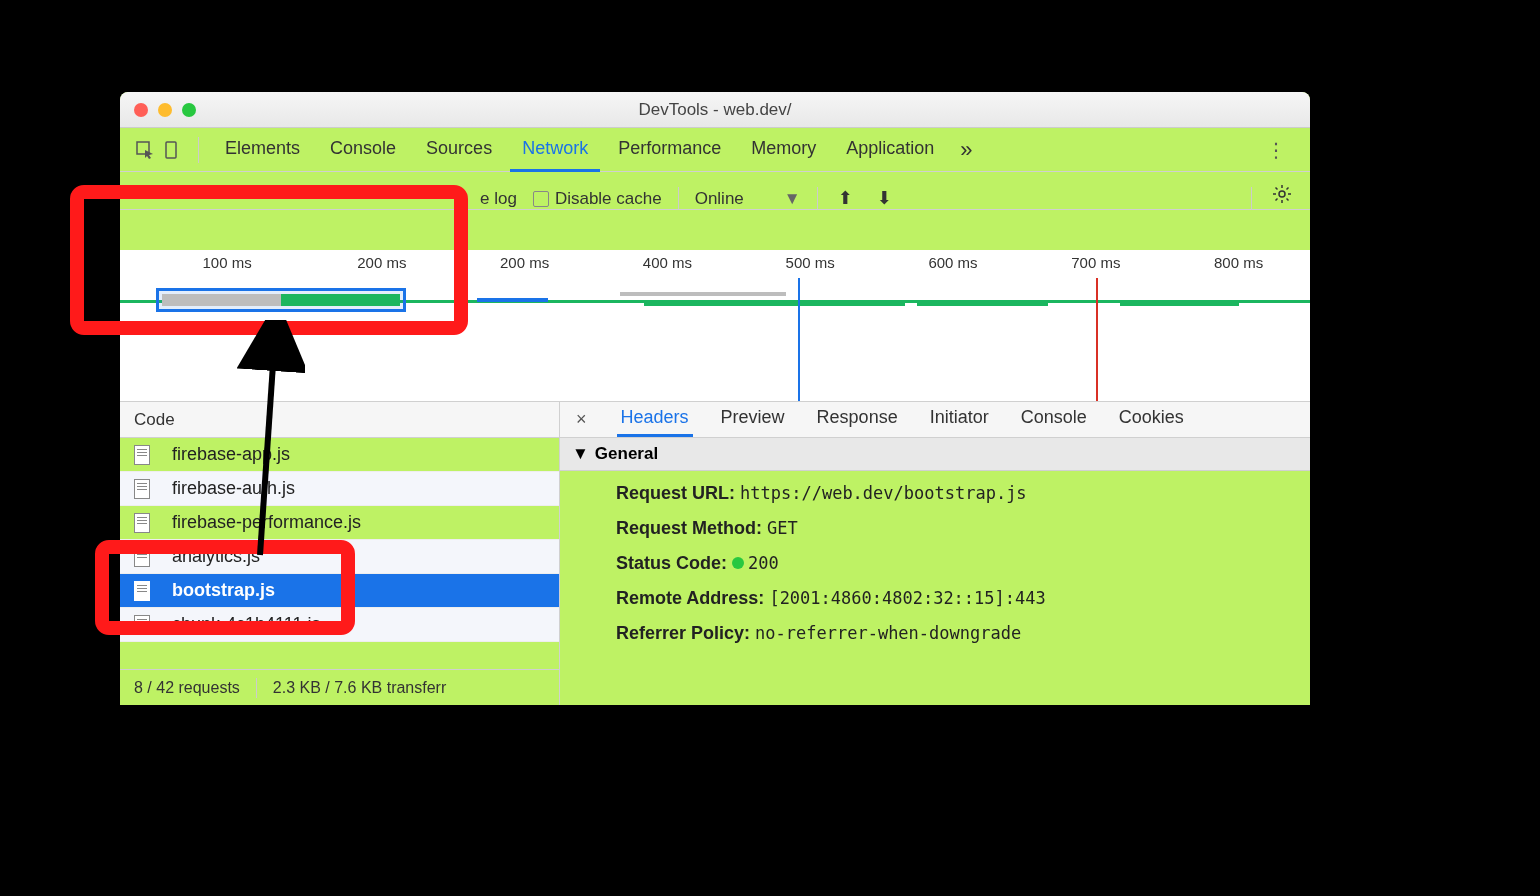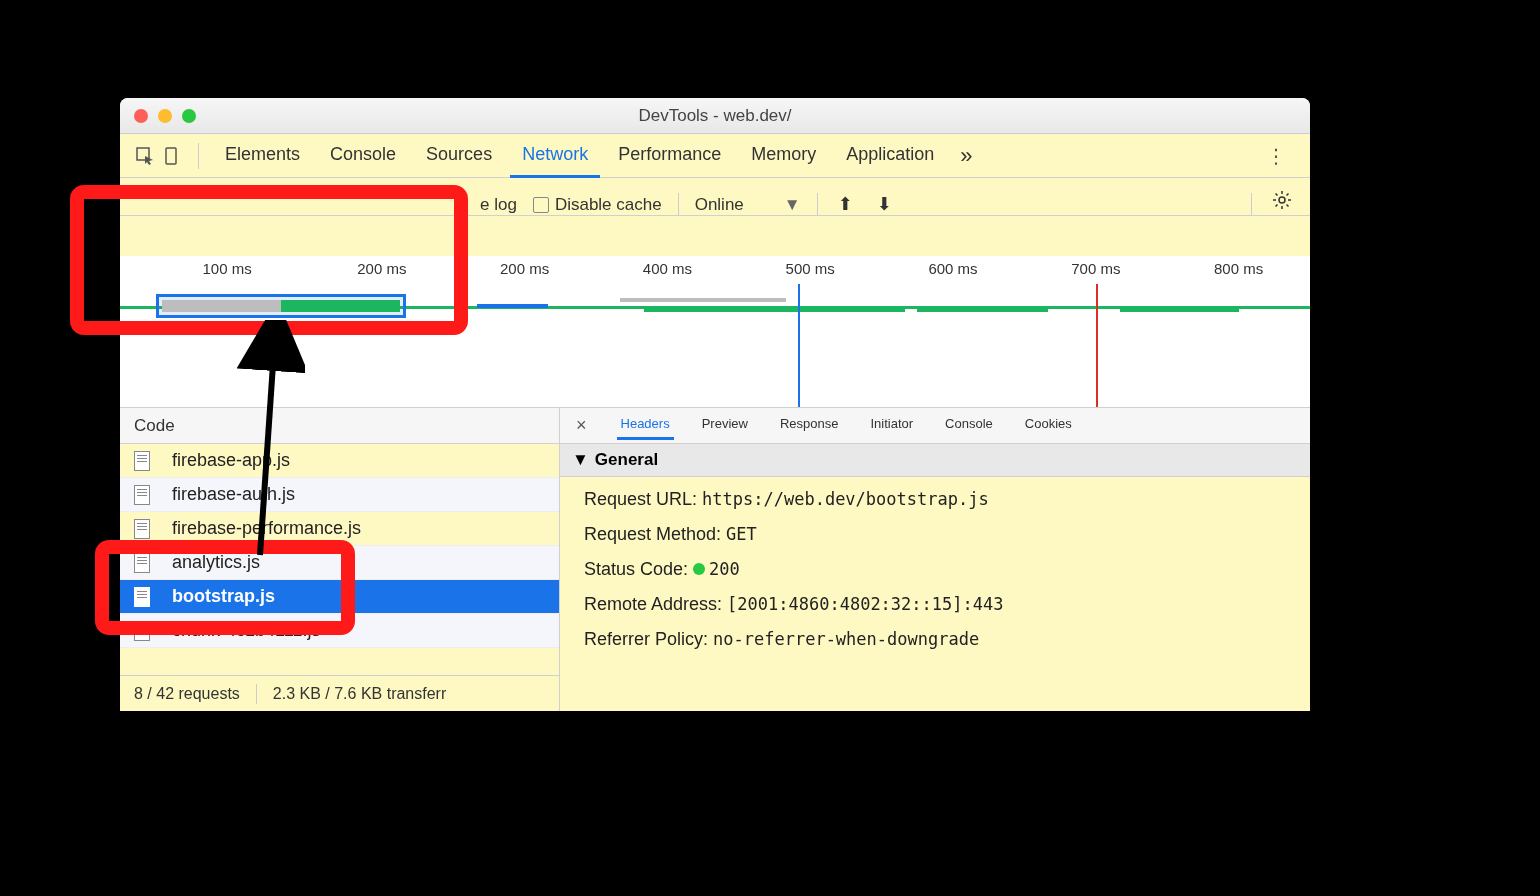--- a/index.html
+++ b/index.html
@@ -1,20 +1,20 @@
 <!DOCTYPE html>
 <html><head>
 <meta charset="utf-8">
 <style>
 * { margin: 0; padding: 0; box-sizing: border-box; font-family: -apple-system, "Helvetica Neue", Arial, sans-serif; }
 body { background: #000; width: 1540px; height: 896px; position: relative; }
 
 .window {
-  position: absolute; left: 120px; top: 98px; width: 1190px; height: 613px;
-  background: #fef9c3; border-radius: 8px 8px 0 0; box-shadow: 0 20px 60px rgba(0,0,0,.5);
+  position: absolute; left: 120px; top: 92px; width: 1190px; height: 613px;
+  background: #bef264; border-radius: 8px 8px 0 0; box-shadow: 0 20px 60px rgba(0,0,0,.5);
   display: flex; flex-direction: column; overflow: hidden;
 }
 
 
 .titlebar { height: 36px; background: linear-gradient(#f6f6f6,#e8e8e8); border-bottom: 1px solid #ccc;
   display: flex; align-items: center; position: relative; }
 .traffic { display: flex; gap: 10px; padding-left: 14px; }
 .dot { width: 14px; height: 14px; border-radius: 50%; }
 .dot.red{background:#ff5f57;} .dot.yellow{background:#febc2e;} .dot.green{background:#28c840;}
 .titlebar-title { position:absolute; left:0; right:0; text-align:center; font-size:17px; color:#444; }
@@ -58,26 +58,26 @@
 .row:nth-child(even){ background:#f4f6fb; }
 .row.selected{ background:#1a73e8; color:#fff;font-weight:bold; }
 .file-icon{ width:16px; height:20px; border:1px solid #888; background:#fff; position:relative; }
 .row.selected .file-icon{ border-color:#fff; }
 .file-icon::before{content:"";position:absolute;top:3px;left:2px;right:2px;height:1px;background:#888;box-shadow:0 3px 0 #888,0 6px 0 #888;}
 .status { height:36px; border-top:1px solid #d0d0d0; display:flex; align-items:center; padding:0 14px; font-size:16px; color:#333; gap:16px; }
 .status .divider{ width:1px; height:20px; background:#ccc; }
 
 
 .detail-tabs { height:36px; border-bottom:1px solid #d0d0d0; display:flex; align-items:center; gap:24px; padding:0 10px; background:#f6f6f6; }
-.detail-tab { font-size:13px; color:#333; padding:4px 4px 6px; border-bottom:3px solid transparent; cursor:pointer; }
+.detail-tab { font-size:18px; color:#333; padding:4px 4px 6px; border-bottom:3px solid transparent; cursor:pointer; }
 .detail-tab.active{ color:#1a73e8; border-bottom-color:#1a73e8; }
 .close-x{ font-size:18px; color:#555; cursor:pointer; padding:0 6px; }
 .section-head{ background:#e8e8e8; padding:6px 12px; font-size:17px; font-weight:600; border-bottom:1px solid #d0d0d0; display:flex; align-items:center; gap:6px; }
 .section-body{ padding:12px 24px; font-size:18px; color:#222; display:flex; flex-direction:column; gap:14px; }
-.kv b{ font-weight:400; }
+.kv b{ font-weight:700;margin-left:32px; }
 .kv .mono{ font-family: Menlo, Consolas, monospace; font-size:17px; }
 .sc-dot{ display:inline-block; width:12px; height:12px; border-radius:50%; background:#28c840; vertical-align:middle; margin:0 4px 2px 0; }
 
 
 .annot { position:absolute; pointer-events:none; }
 .redbox { border:14px solid #ff1a1a; border-radius:14px; }
 </style>
 </head>
 <body>
 

